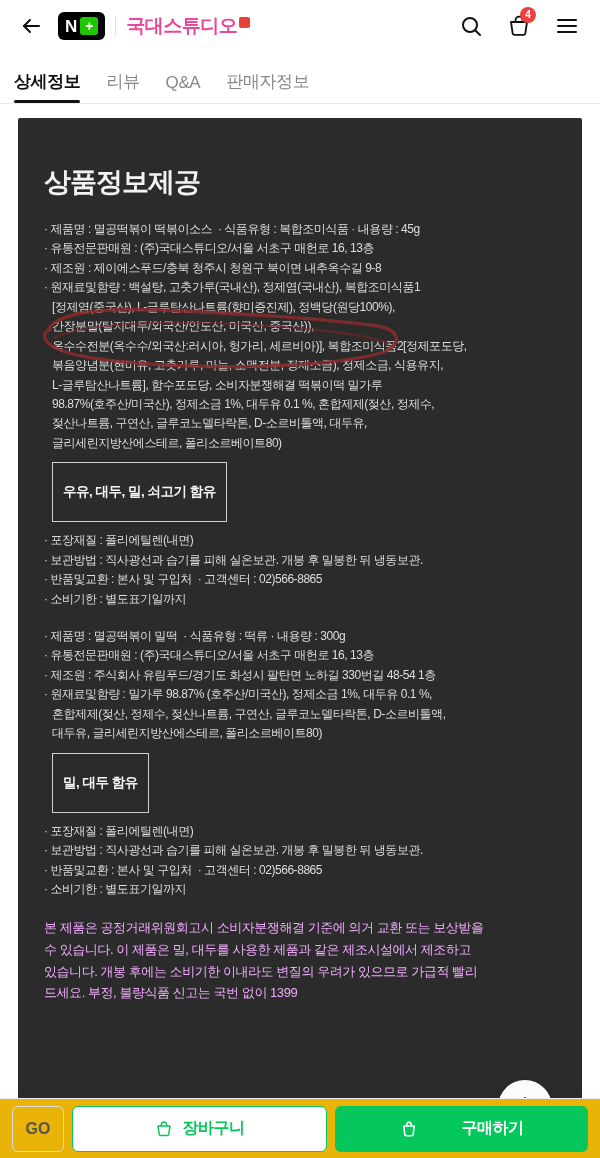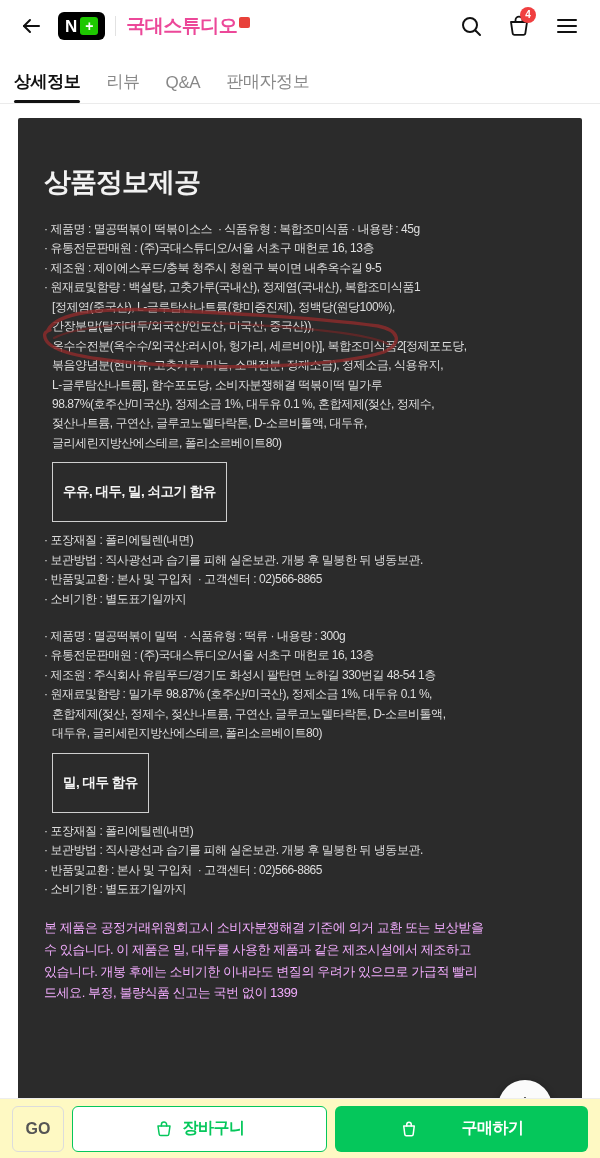--- a/index.html
+++ b/index.html
@@ -194,21 +194,21 @@
     background: #fbfbfb;
     box-shadow: 0 2px 7px rgba(0,0,0,0.35);
     display: flex; align-items: center; justify-content: center;
   }
 
   
   .bottombar {
     position: absolute;
     left: 0; right: 0; bottom: 0;
     height: 60px;
-    background: #fef9c3;
+    background: #eab308;
     border-top: 1px solid #ededed;
     display: flex;
     align-items: center;
     padding: 6px 12px;
     gap: 8px;
   }
   .bb-left {
     width: 52px; height: 46px;
     border: 1px solid #dcdcdc;
     border-radius: 6px;
@@ -288,21 +288,21 @@
     <div class="tab">Q&amp;A</div>
     <div class="tab">판매자정보</div>
   </div>
 
   <div class="content">
     <div class="info-card">
       <div class="card-title">상품정보제공</div>
 
       <div class="row">· 제품명 : 멸공떡볶이 떡볶이소스  · 식품유형 : 복합조미식품 · 내용량 : 45g</div>
       <div class="row">· 유통전문판매원 : (주)국대스튜디오/서울 서초구 매헌로 16, 13층</div>
-      <div class="row">· 제조원 : 제이에스푸드/충북 청주시 청원구 북이면 내추옥수길 9-5</div>
+      <div class="row">· 제조원 : 제이에스푸드/충북 청주시 청원구 북이면 내추옥수길 9-8</div>
       <div class="row">· 원재료및함량 : 백설탕, 고춧가루(국내산), 정제염(국내산), 복합조미식품1</div>
       <div class="row cont">[정제염(중국산), L-글루탐산나트륨(향미증진제), 정백당(원당100%),</div>
       <div class="row cont">간장분말(탈지대두/외국산/인도산, 미국산, 중국산)),</div>
       <div class="row cont">옥수수전분(옥수수/외국산:러시아, 헝가리, 세르비아)], 복합조미식품2[정제포도당,</div>
       <div class="row cont">볶음양념분(현미유, 고춧가루, 마늘, 소맥전분, 정제소금), 정제소금, 식용유지,</div>
       <div class="row cont">L-글루탐산나트륨], 함수포도당, 소비자분쟁해결 떡볶이떡 밀가루</div>
       <div class="row cont">98.87%(호주산/미국산), 정제소금 1%, 대두유 0.1 %, 혼합제제(젖산, 정제수,</div>
       <div class="row cont">젖산나트륨, 구연산, 글루코노델타락톤, D-소르비톨액, 대두유,</div>
       <div class="row cont">글리세린지방산에스테르, 폴리소르베이트80)</div>
 

